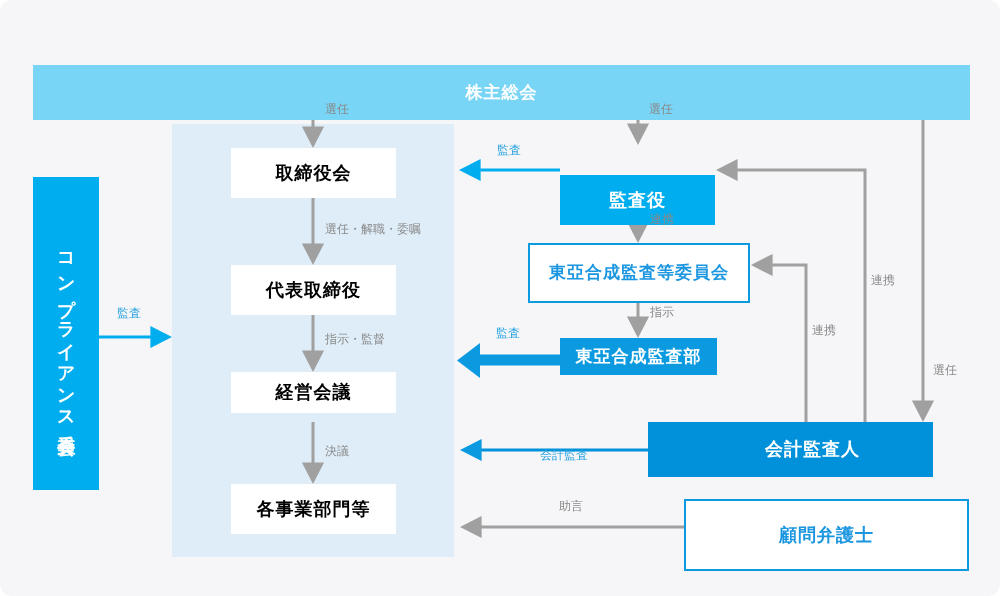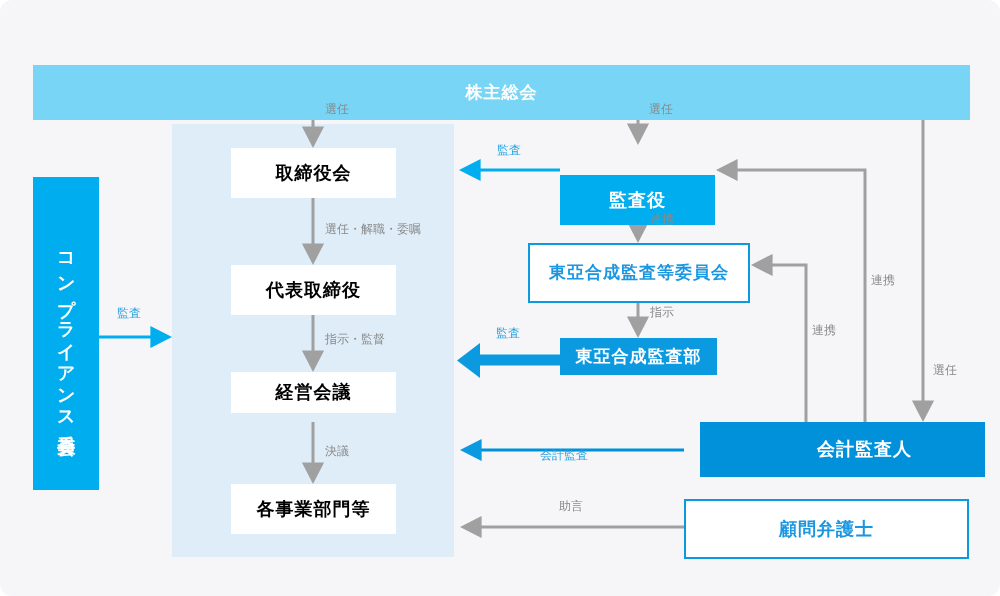--- a/index.html
+++ b/index.html
@@ -60,25 +60,25 @@
   #auditcmte{
     left:528px;top:243px;width:222px;height:60px;
     background:#ffffff;color:#1b96e0;font-size:17px;
     border:2px solid #0b9ae0;
   }
   #auditdept{
     left:560px;top:338px;width:157px;height:37px;
     background:#0b9ae0;color:#ffffff;font-size:17px;
   }
   #accountant{
-    left:700px;top:422px;width:285px;height:55px;
+    left:648px;top:422px;width:285px;height:55px;
     background:#0091da;color:#ffffff;font-size:18px;padding-left:44px;
   }
   #lawyer{
-    left:684px;top:499px;width:285px;height:60px;
+    left:684px;top:499px;width:285px;height:72px;
     background:#ffffff;color:#1b96e0;font-size:18px;
     border:2px solid #0b9ae0;
   }
   
   .elabel{
     position:absolute;
     font-size:12px;
     white-space:nowrap;
     font-family:"DejaVu Sans","Liberation Sans",sans-serif;
   }

